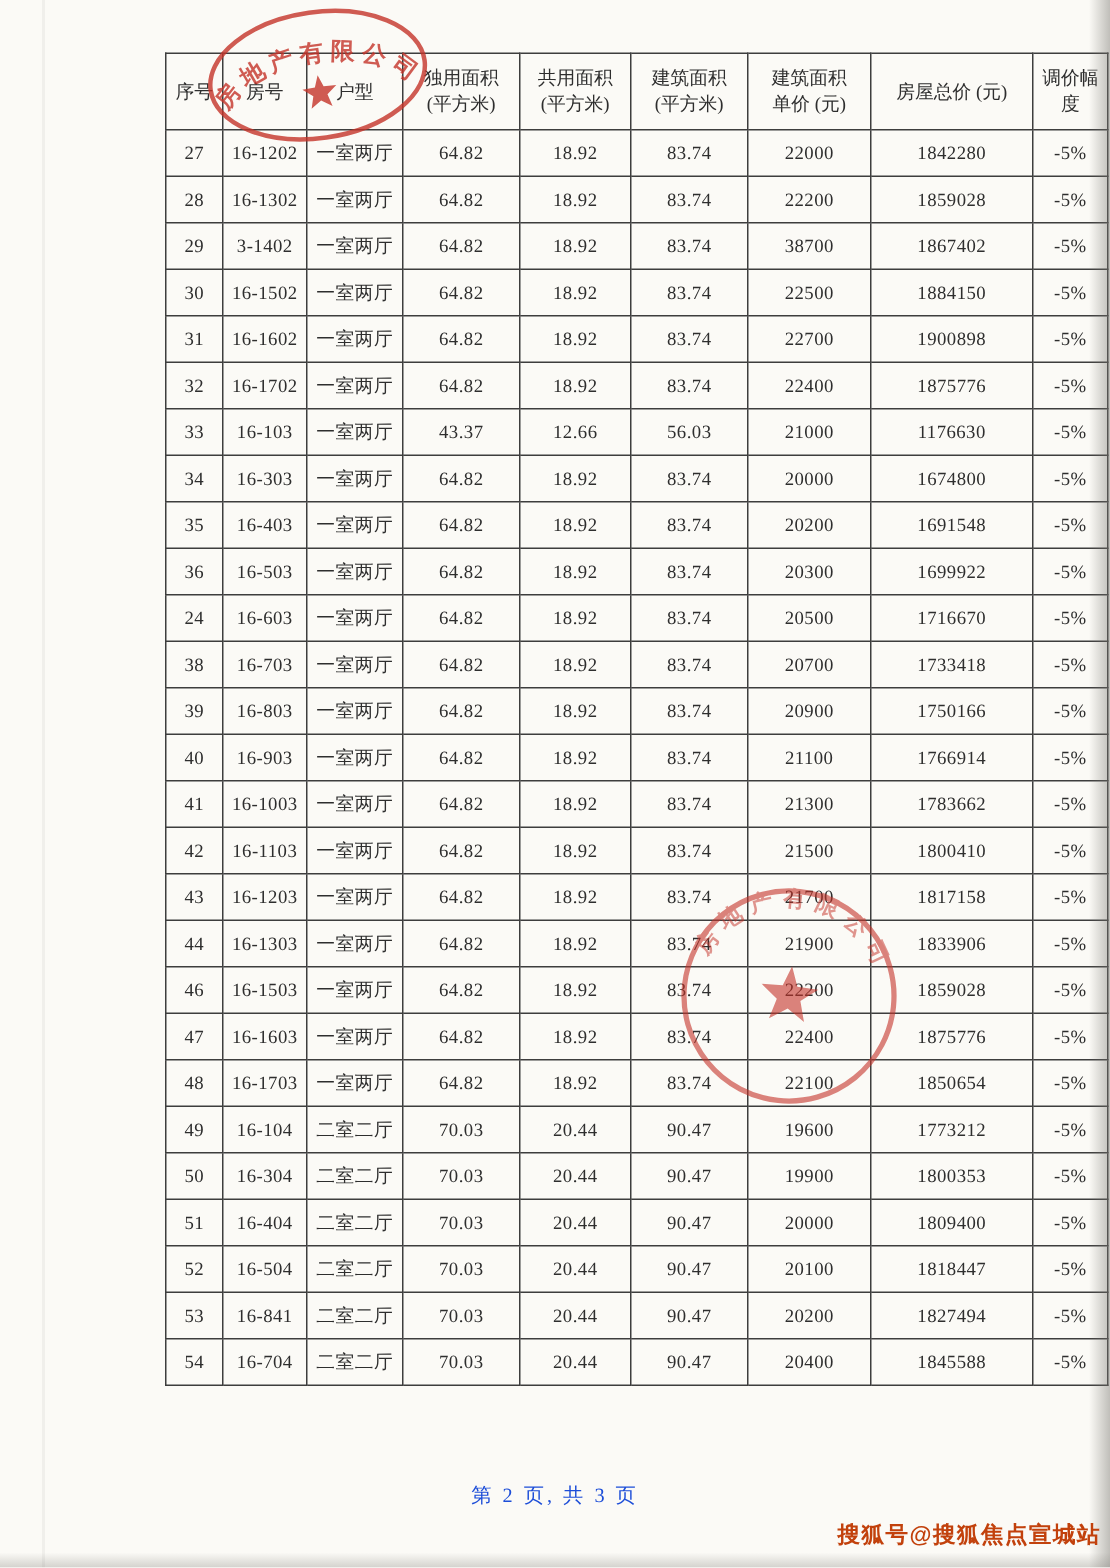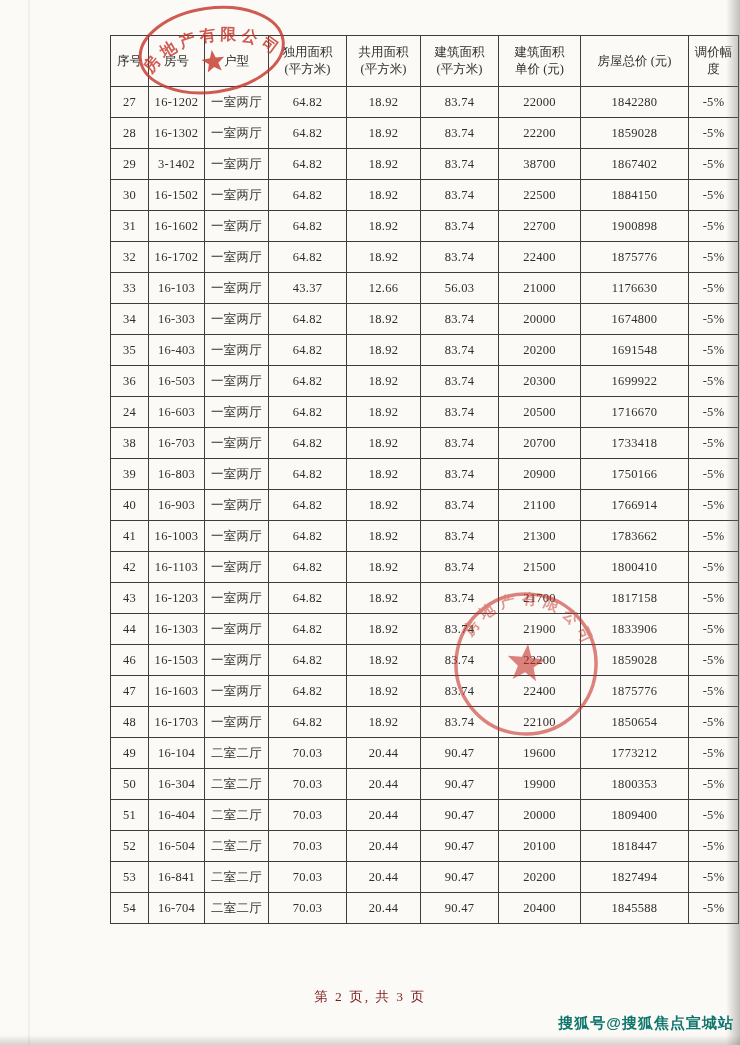--- a/index.html
+++ b/index.html
@@ -32,26 +32,26 @@
   .price-table th{
     height:50px;font-weight:normal;white-space:pre-line;line-height:1.35;
   }
   .price-table td{height:30px;letter-spacing:.3px;}
   col.c0{width:38px}col.c1{width:56px}col.c2{width:64px}
   col.c3{width:78px}col.c4{width:74px}col.c5{width:78px}
   col.c6{width:82px}col.c7{width:108px}col.c8{width:50px}
 
   .page-footer{
     position:absolute;left:0;top:988px;width:100%;
-    text-align:center;font-size:13.5px;letter-spacing:2px;color:#7f1d1d;
+    text-align:center;font-size:13.5px;letter-spacing:2px;color:#1d4ed8;
   }
   .watermark{
     position:absolute;right:6px;top:1014px;
     font-family:"Liberation Sans","DejaVu Sans",sans-serif;
-    font-weight:bold;font-size:15px;color:#0f766e;letter-spacing:1px;
+    font-weight:bold;font-size:15px;color:#c2410c;letter-spacing:1px;
     z-index:10;
   }
   .seal{position:absolute;pointer-events:none;z-index:6;}
   .seal-top{left:130px;top:2px;transform:rotate(-8deg);opacity:.8;}
   .seal-mid{left:450px;top:588px;transform:rotate(6deg);opacity:.6;}
 </style>
 </head>
 <body>
 
 <div class="scan-edge-left"></div>

